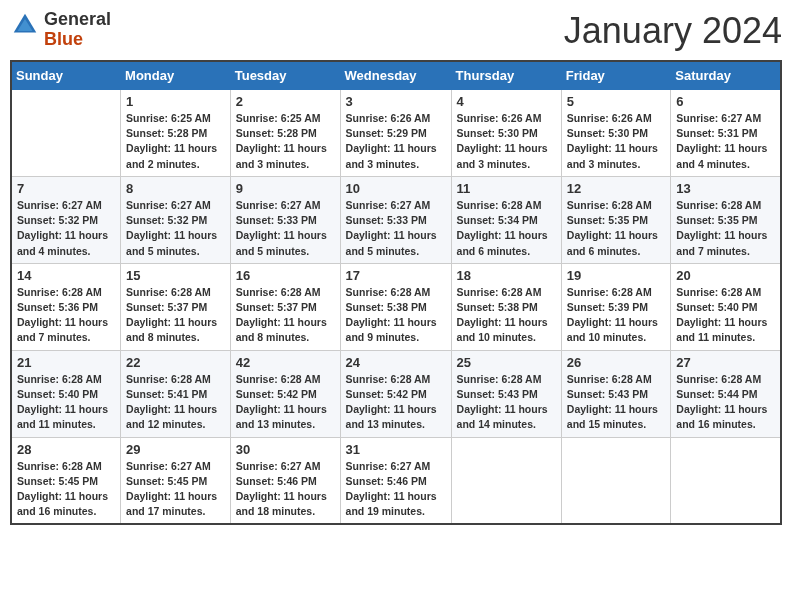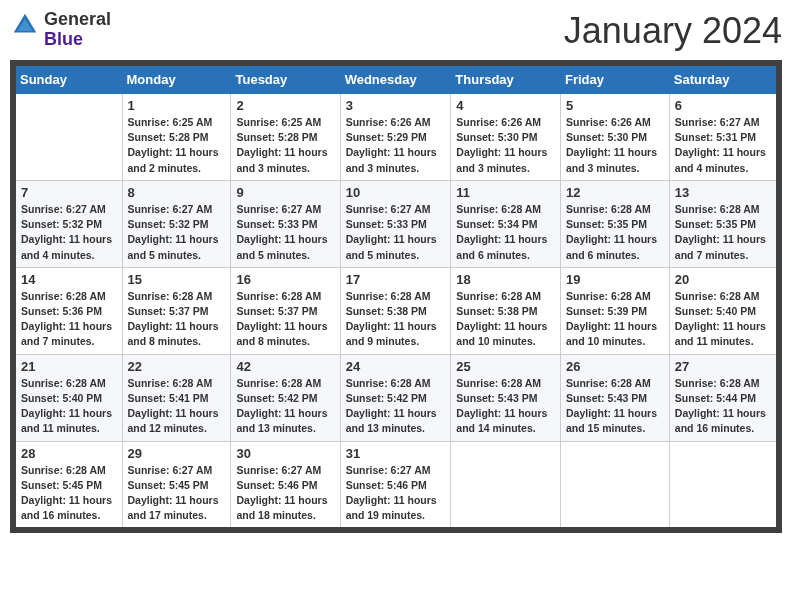--- a/index.html
+++ b/index.html
@@ -27,42 +27,42 @@
       line-height: 1.1;
     }
     .logo-general {
       font-size: 18px;
       font-weight: bold;
       color: #333;
     }
     .logo-blue {
       font-size: 18px;
       font-weight: bold;
-      color: #4c1d95;
+      color: #c2410c;
     }
     .logo-icon {
       width: 30px;
       height: 30px;
     }
     .title-block {
       text-align: center;
     }
     .month-title {
       font-size: 36px;
       font-weight: normal;
       color: #333;
     }
     .location-title {
       font-size: 15px;
       color: #555;
     }
     .calendar {
       width: 100%;
       border-collapse: collapse;
-      border: 6px solid #404040;
+      border: 2px solid #404040;
     }
     .calendar th {
       background: #2a72b8;
       color: #fff;
       font-size: 13px;
       font-weight: bold;
       padding: 6px 4px;
       text-align: left;
       border: 1px solid #2a72b8;
     }

